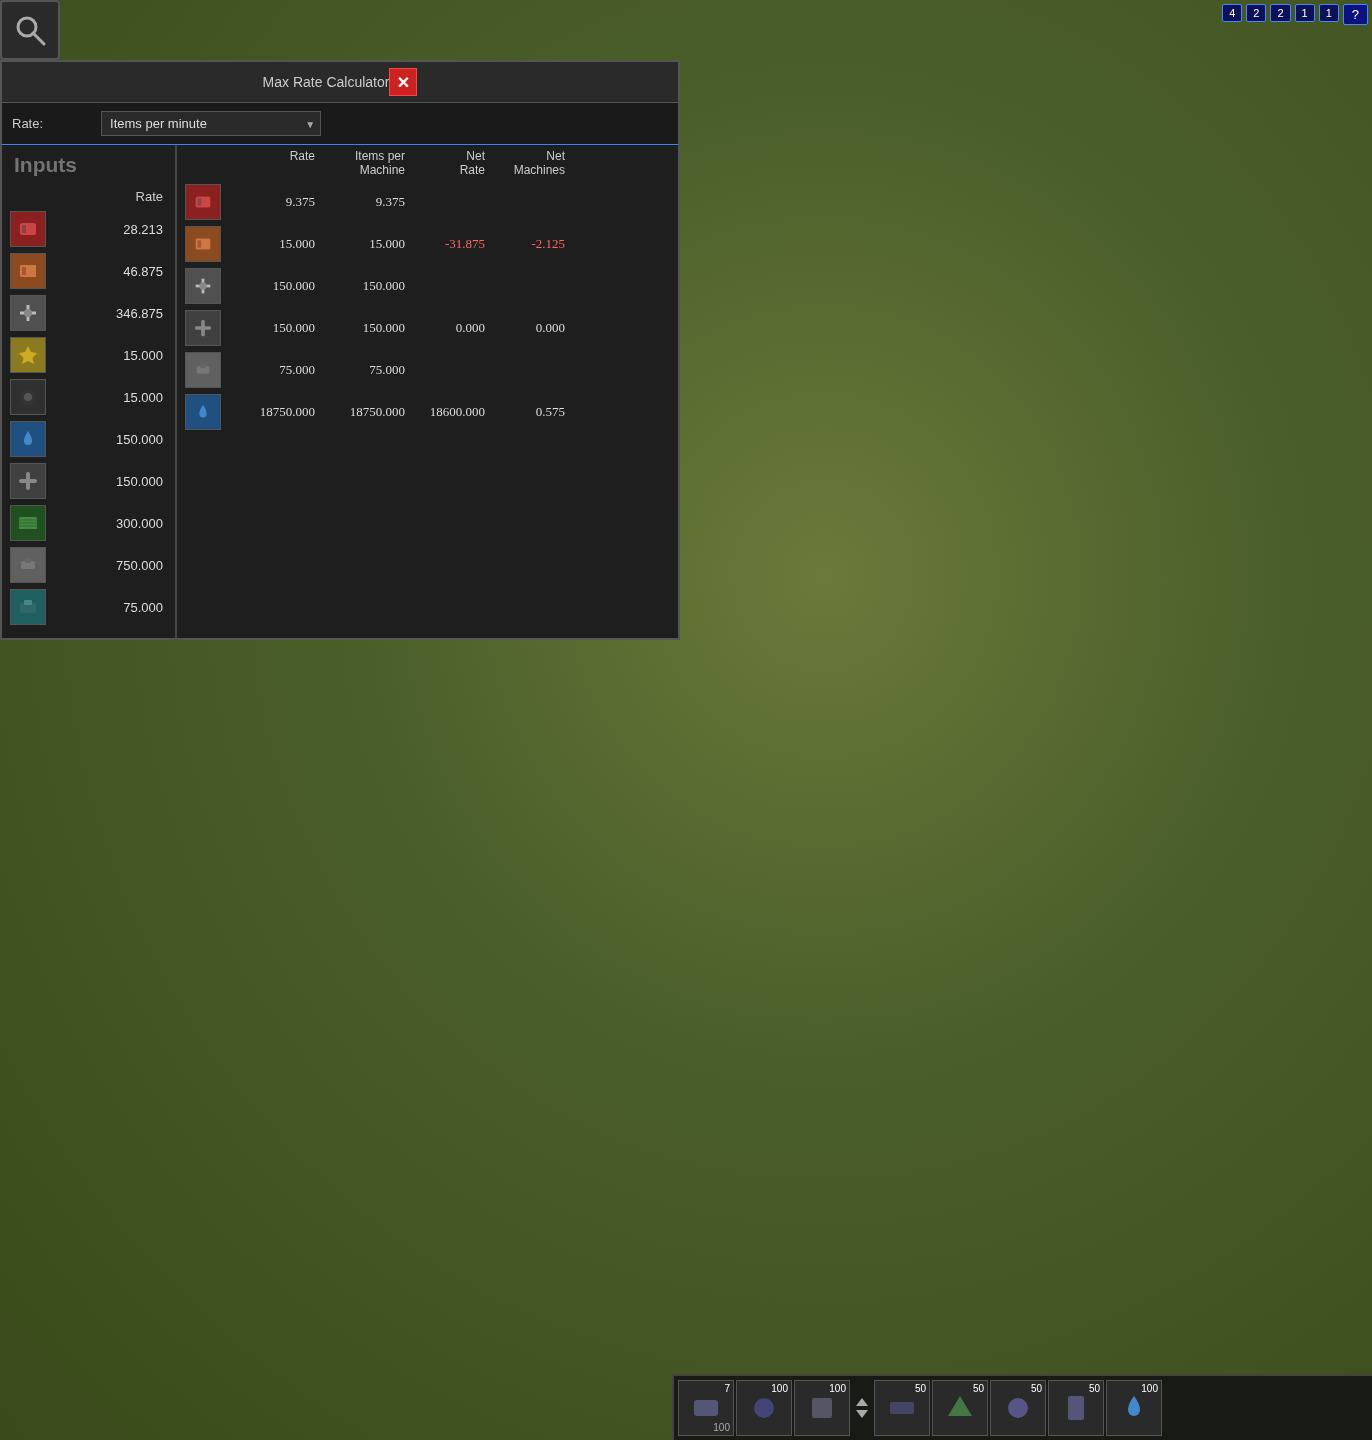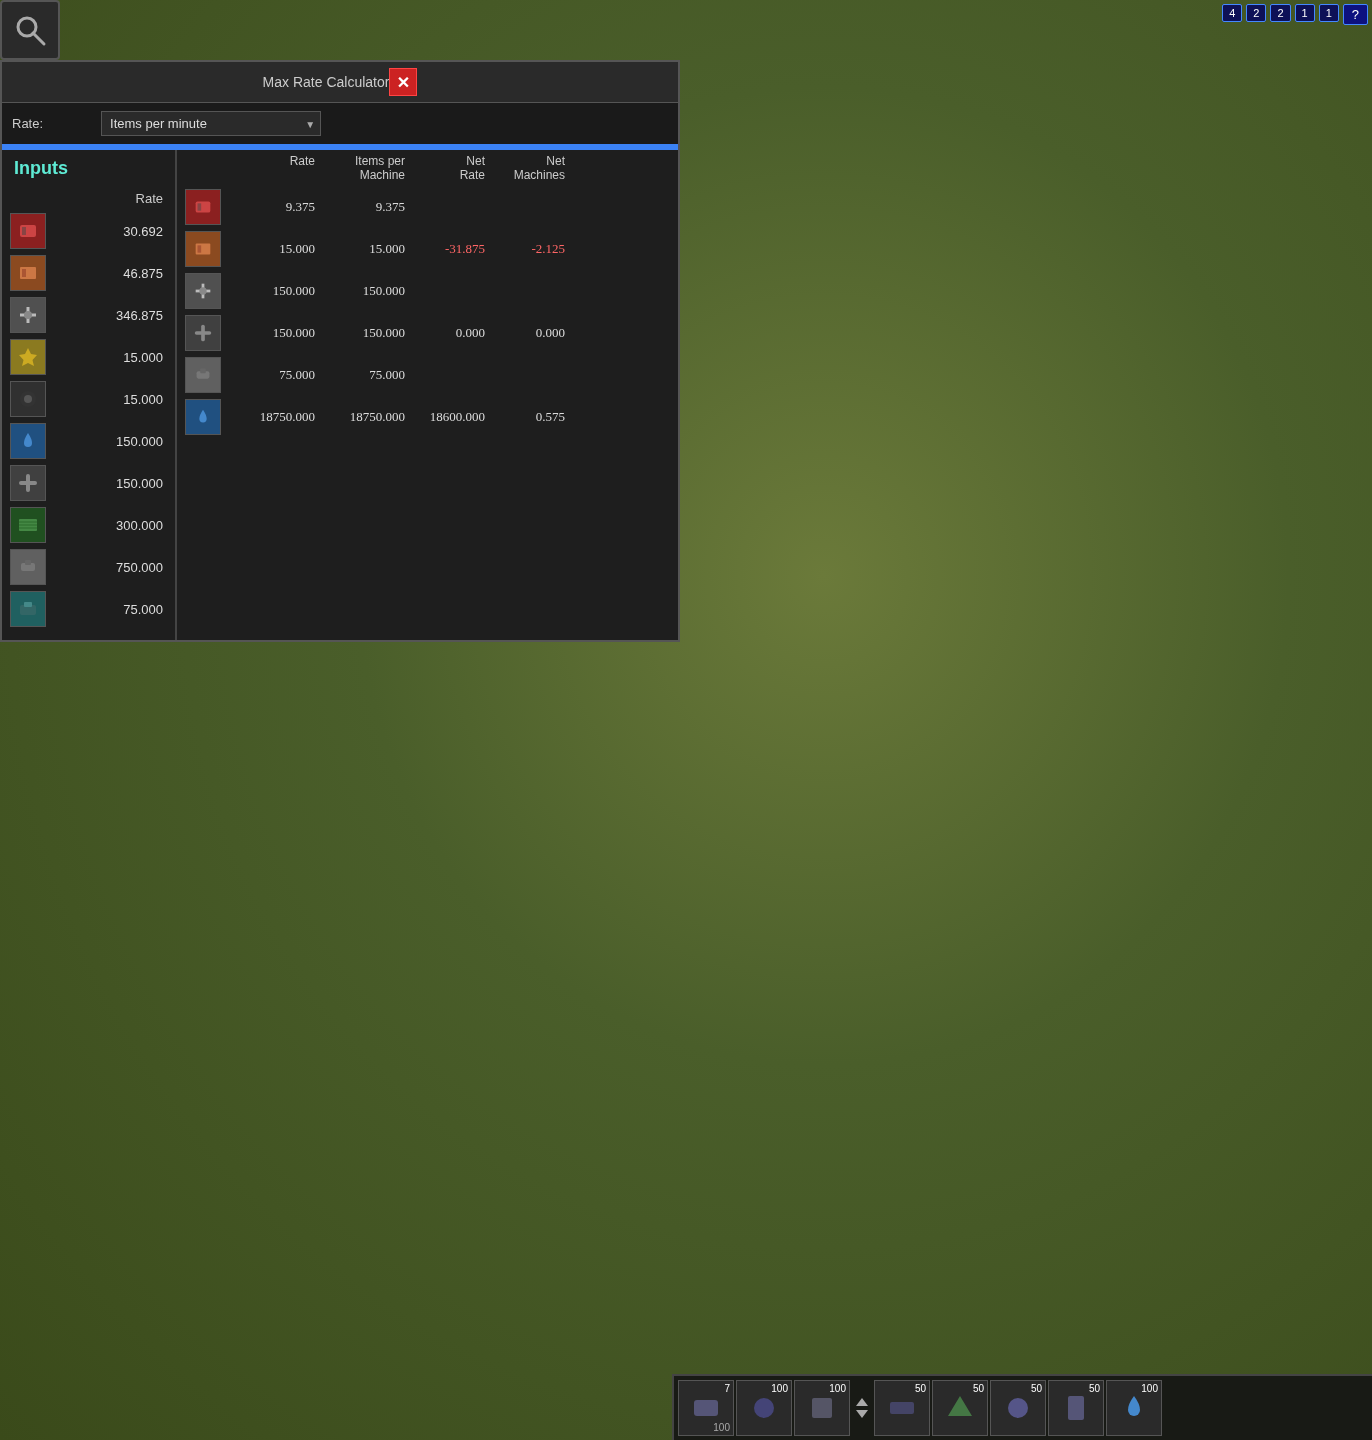--- a/index.html
+++ b/index.html
@@ -84,21 +84,21 @@
       font-weight: bold;
     }
 
     
     .rate-row {
       padding: 8px 10px;
       display: flex;
       align-items: center;
       gap: 10px;
       background: #1a1a1a;
-      border-bottom: 6px solid #3b82f6;
+      border-bottom: 1px solid #3b82f6;
     }
 
     .rate-label {
       font-size: 13px;
       color: #ccc;
     }
 
     .rate-select {
       background: #2a2a2a;
       border: 1px solid #555;
@@ -136,23 +136,23 @@
     
     .inputs-panel {
       width: 175px;
       background: #1e1e1e;
       border-right: 2px solid #444;
       padding-bottom: 10px;
     }
 
     .panel-header {
       padding: 8px 12px;
-      font-size: 18px;
+      font-size: 21px;
       font-weight: bold;
-      color: #5eead4;
+      color: #737373;
       background: #1e1e1e;
     }
 
     .inputs-col-header {
       text-align: right;
       padding: 4px 12px 4px 0;
       font-size: 13px;
       color: #ccc;
     }
 
@@ -358,21 +358,21 @@
       <div class="panel-header">Inputs</div>
       <div class="inputs-col-header">Rate</div>
 
       <div class="input-row">
         <div class="item-icon icon-red">
           <svg width="24" height="24" viewBox="0 0 24 24">
               <rect x="4" y="6" width="16" height="12" rx="2" fill="#cc4444"></rect>
               <rect x="6" y="8" width="4" height="8" fill="#884444"></rect>
             </svg>
         </div>
-        <div class="item-value">30.692</div>
+        <div class="item-value">28.213</div>
       </div>
 
       <div class="input-row">
         <div class="item-icon icon-orange">
           <svg width="24" height="24" viewBox="0 0 24 24">
               <rect x="4" y="6" width="16" height="12" rx="1" fill="#cc7744"></rect>
               <rect x="6" y="8" width="4" height="8" fill="#aa5533"></rect>
             </svg>
         </div>
         <div class="item-value">46.875</div>

